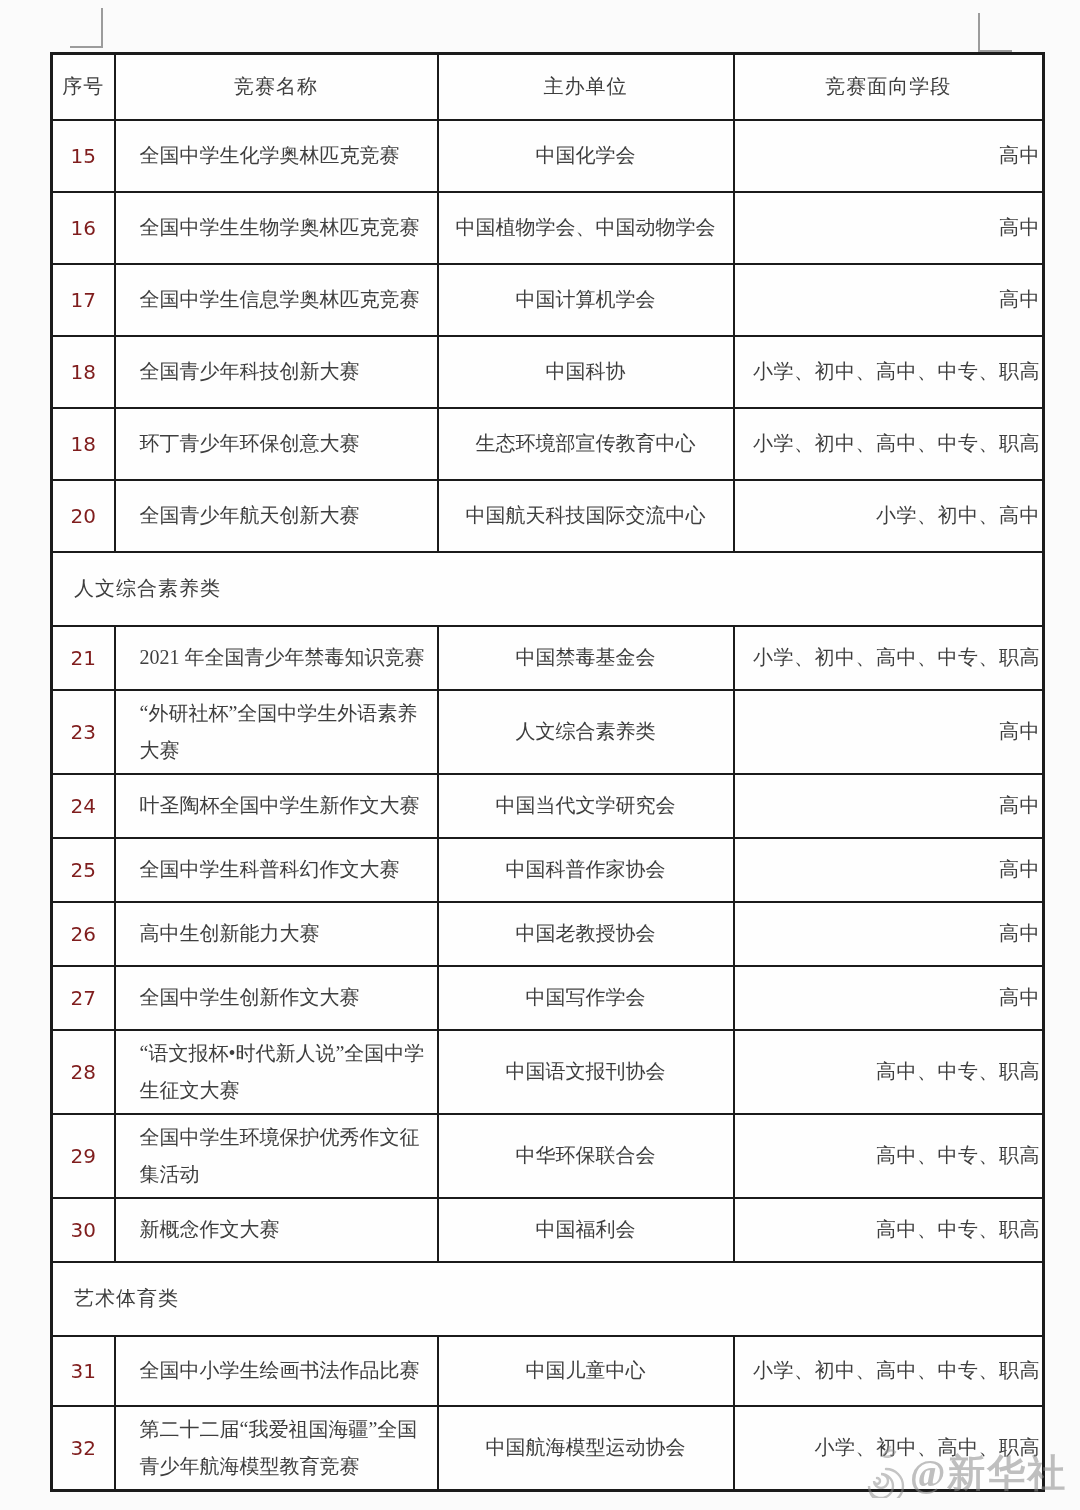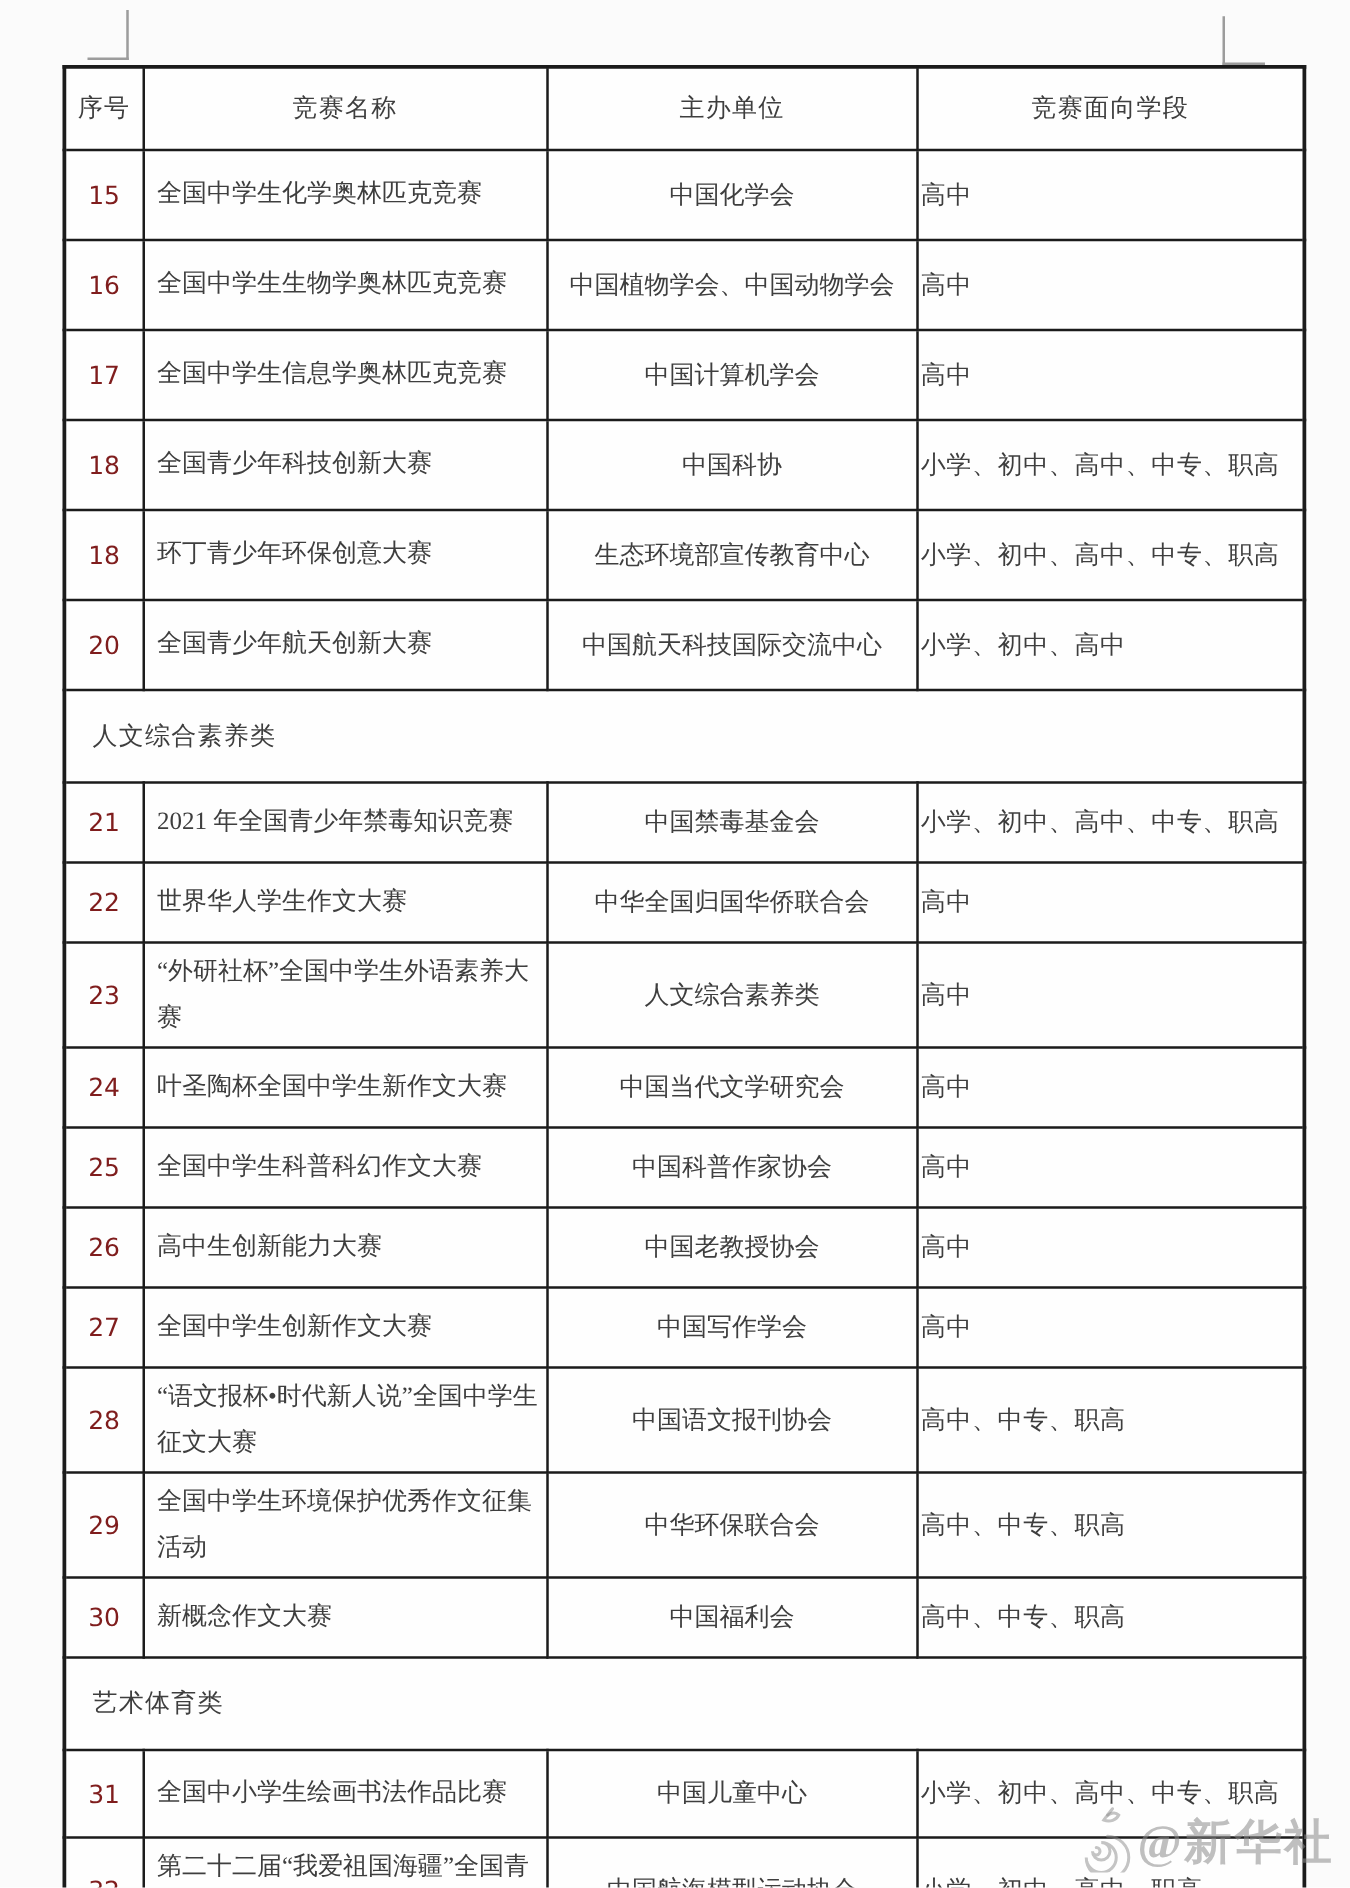--- a/index.html
+++ b/index.html
@@ -37,23 +37,23 @@
   }
   .header-row { height: 66px; }
   .header-row th { text-align: center; letter-spacing: 1px; }
 
   .rowA { height: 72px; }   
   .rowB { height: 64px; }   
   .rowC { height: 70px; }   
   .section-row { height: 74px; }
 
   .cell-no    { text-align: center; font-family: "DejaVu Sans", sans-serif; font-size: 19px; color: #7f1d1d; }
-  .cell-name  { text-align: left; padding: 4px 6px 4px 10px; line-height: 1.85; }
+  .cell-name  { text-align: left; padding: 4px 6px 4px 24px; line-height: 1.85; }
   .cell-org   { text-align: center; padding: 0 13px; }
-  .cell-stage { text-align: left; padding: 0 2px; letter-spacing: 0.5px; }
+  .cell-stage { text-align: right; padding: 0 2px; letter-spacing: 0.5px; }
   .section-cell { text-align: left; padding-left: 21px; letter-spacing: 1px; }
 
   
   .mark {
     position: absolute;
     background: #9c9c9c;
   }
   .mark-tl-v { left: 101px; top: 8px;  width: 2px;  height: 40px; }
   .mark-tl-h { left: 70px;  top: 46px; width: 33px; height: 2px; }
   .mark-tr-v { left: 978px; top: 13px; width: 2px;  height: 39px; }
@@ -144,26 +144,20 @@
       <tr class="section-row">
         <td colspan="4" class="section-cell">人文综合素养类</td>
       </tr>
       <tr class="rowB">
         <td class="cell-no">21</td>
         <td class="cell-name">2021 年全国青少年禁毒知识竞赛</td>
         <td class="cell-org">中国禁毒基金会</td>
         <td class="cell-stage">小学、初中、高中、中专、职高</td>
       </tr>
       <tr class="rowB">
-        <td class="cell-no">22</td>
-        <td class="cell-name">世界华人学生作文大赛</td>
-        <td class="cell-org">中华全国归国华侨联合会</td>
-        <td class="cell-stage">高中</td>
-      </tr>
-      <tr class="rowB">
         <td class="cell-no">23</td>
         <td class="cell-name">“外研社杯”全国中学生外语素养大赛</td>
         <td class="cell-org">人文综合素养类</td>
         <td class="cell-stage">高中</td>
       </tr>
       <tr class="rowB">
         <td class="cell-no">24</td>
         <td class="cell-name">叶圣陶杯全国中学生新作文大赛</td>
         <td class="cell-org">中国当代文学研究会</td>
         <td class="cell-stage">高中</td>

